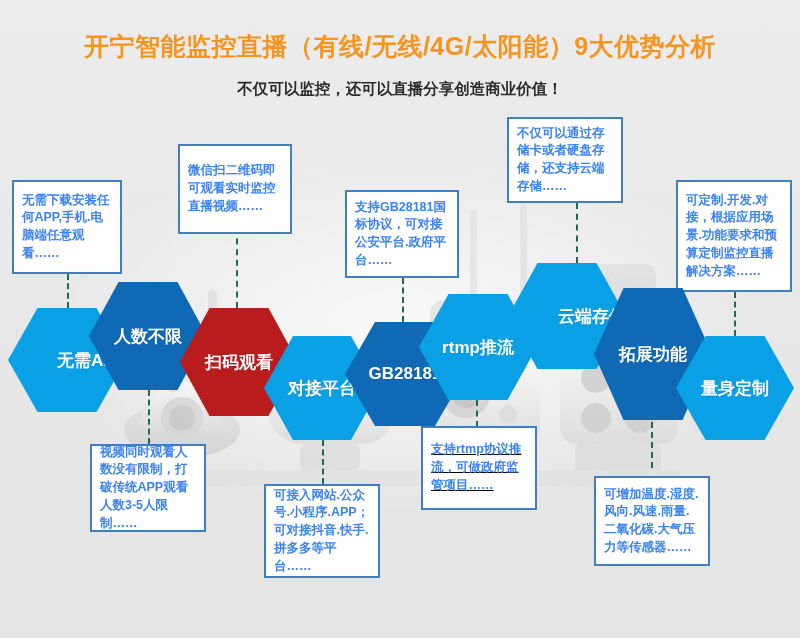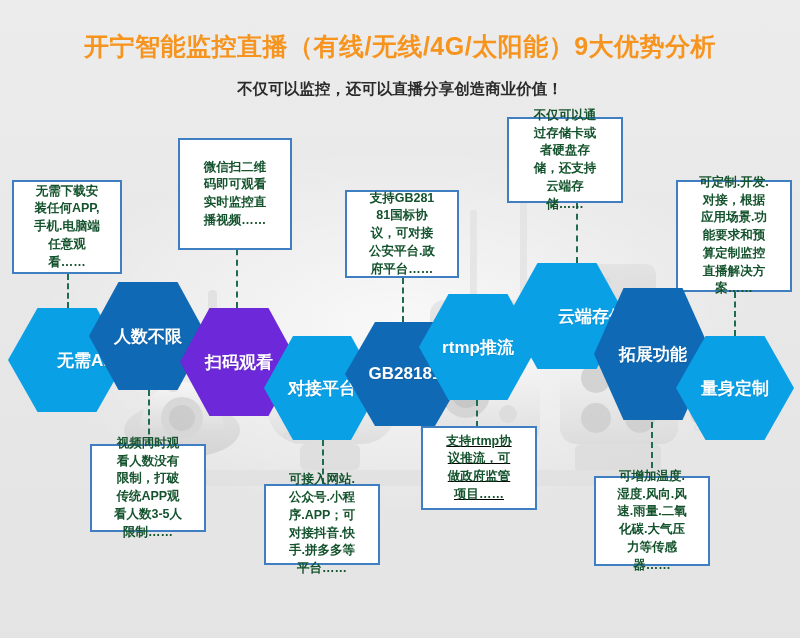--- a/index.html
+++ b/index.html
@@ -32,23 +32,23 @@
     font-size:15.5px;font-weight:bold;color:#2b2b2b;z-index:6;
   }
 
   
   .callout{
     position:absolute;background:#ffffff;border:2px solid #3f7fc1;
     box-sizing:border-box;display:flex;align-items:center;justify-content:center;
     z-index:5;
   }
   .callout span{
-    display:block;text-align:center;color:#14532d;
+    display:block;text-align:left;color:#3b82f6;
     font-size:12.5px;line-height:1.42;font-weight:bold;
-    padding:0 20px;word-break:break-all;
+    padding:0 8px;word-break:break-all;
   }
 
   
   .conn{position:absolute;width:0;border-left:2px dashed #1f6b52;z-index:4;}
 
   
   .hex{
     position:absolute;z-index:5;
     display:flex;align-items:center;justify-content:center;
     clip-path:polygon(25% 0%,75% 0%,100% 50%,75% 100%,25% 100%,0% 50%);
@@ -135,61 +135,61 @@
   <div class="conn" style="left:734px; top:292px; height:44px;"></div>
   <div class="conn" style="left:148px; top:390px; height:54px;"></div>
   <div class="conn" style="left:322px; top:440px; height:44px;"></div>
   <div class="conn" style="left:476px; top:400px; height:48px;"></div>
   <div class="conn" style="left:651px; top:392px; height:76px;"></div>
 
   <div class="callout" style="left:12px; top:180px; width:110px; height:94px;">
     <span>无需下载安装任何APP,手机.电脑端任意观看……</span>
   </div>
 
-  <div class="callout" style="left:178px; top:138px; width:114px; height:112px;">
+  <div class="callout" style="left:178px; top:144px; width:114px; height:90px;">
     <span>微信扫二维码即可观看实时监控直播视频……</span>
   </div>
 
   <div class="callout" style="left:345px; top:190px; width:114px; height:88px;">
     <span>支持GB28181国标协议，可对接公安平台.政府平台……</span>
   </div>
 
   <div class="callout" style="left:507px; top:117px; width:116px; height:86px;">
     <span>不仅可以通过存储卡或者硬盘存储，还支持云端存储……</span>
   </div>
 
   <div class="callout" style="left:676px; top:180px; width:116px; height:112px;">
     <span>可定制.开发.对接，根据应用场景.功能要求和预算定制监控直播解决方案……</span>
   </div>
 
   <div class="callout" style="left:90px; top:444px; width:116px; height:88px;">
     <span>视频同时观看人数没有限制，打破传统APP观看人数3-5人限制……</span>
   </div>
 
-  <div class="callout" style="left:264px; top:484px; width:116px; height:81px;">
+  <div class="callout" style="left:264px; top:484px; width:116px; height:94px;">
     <span>可接入网站.公众号.小程序.APP；可对接抖音.快手.拼多多等平台……</span>
   </div>
 
   <div class="callout" style="left:421px; top:426px; width:116px; height:84px;text-decoration:underline;">
     <span>支持rtmp协议推流，可做政府监管项目……</span>
   </div>
 
   <div class="callout" style="left:594px; top:476px; width:116px; height:90px;">
     <span>可增加温度.湿度.风向.风速.雨量.二氧化碳.大气压力等传感器……</span>
   </div>
 
   <div class="hex" style="left:8px; top:308px; width:118px; height:104px; background:#0aa0e6;justify-content:flex-end;">
     <span style="font-size:17px;">无需APP</span>
   </div>
 
   <div class="hex" style="left:89px; top:282px; width:118px; height:108px; background:#1069b4;">
     <span style="font-size:17px;">人数不限</span>
   </div>
 
-  <div class="hex" style="left:180px; top:308px; width:118px; height:108px; background:#6d28d9;">
+  <div class="hex" style="left:180px; top:308px; width:118px; height:108px; background:#b91c1c;">
     <span style="font-size:17px;">扫码观看</span>
   </div>
 
   <div class="hex" style="left:264px; top:336px; width:116px; height:104px; background:#0aa0e6;">
     <span style="font-size:17px;">对接平台</span>
   </div>
 
   <div class="hex" style="left:345px; top:322px; width:120px; height:104px; background:#1069b4;">
     <span style="font-size:17px;">GB28181</span>
   </div>

